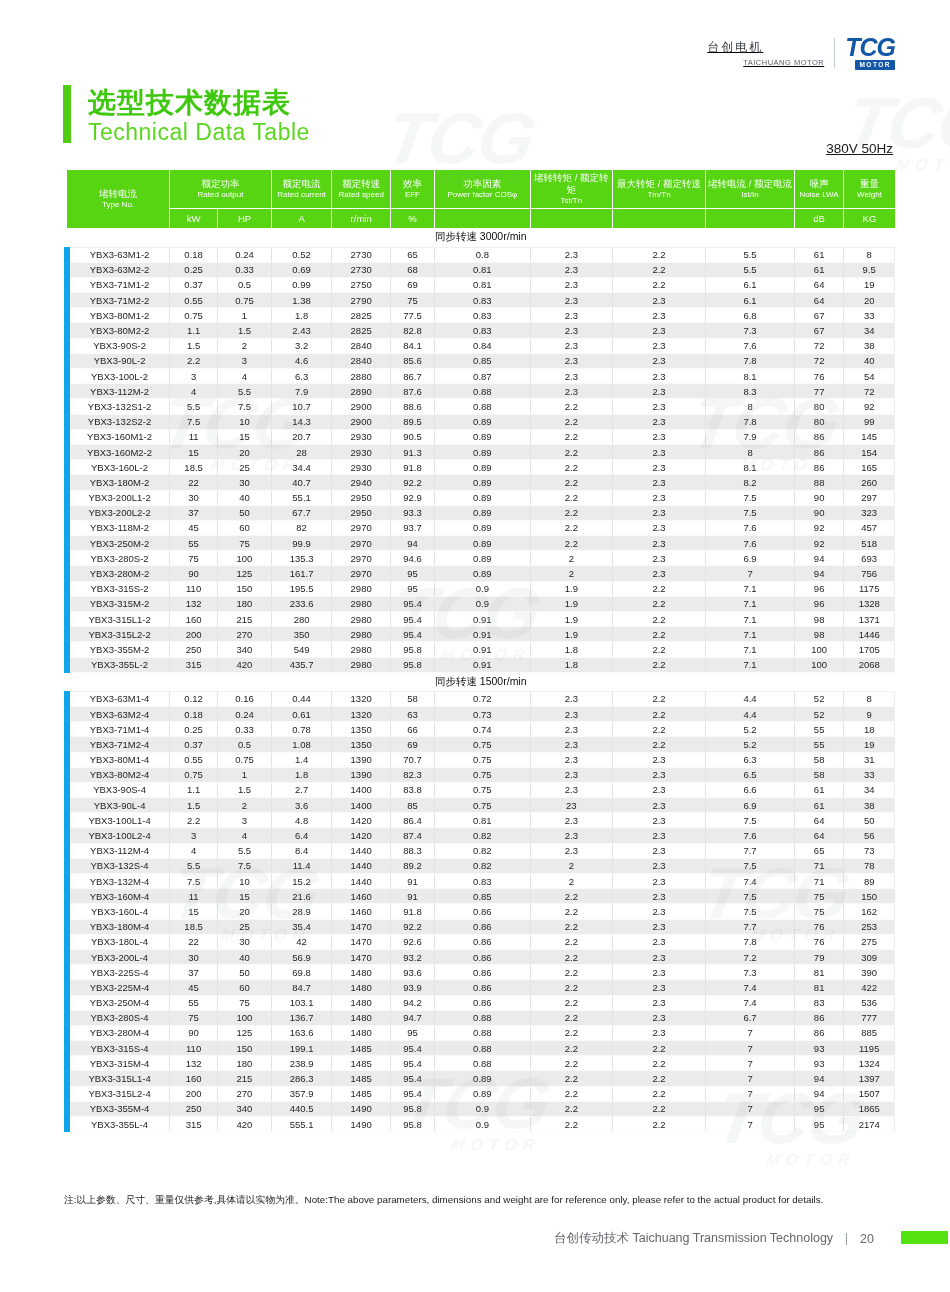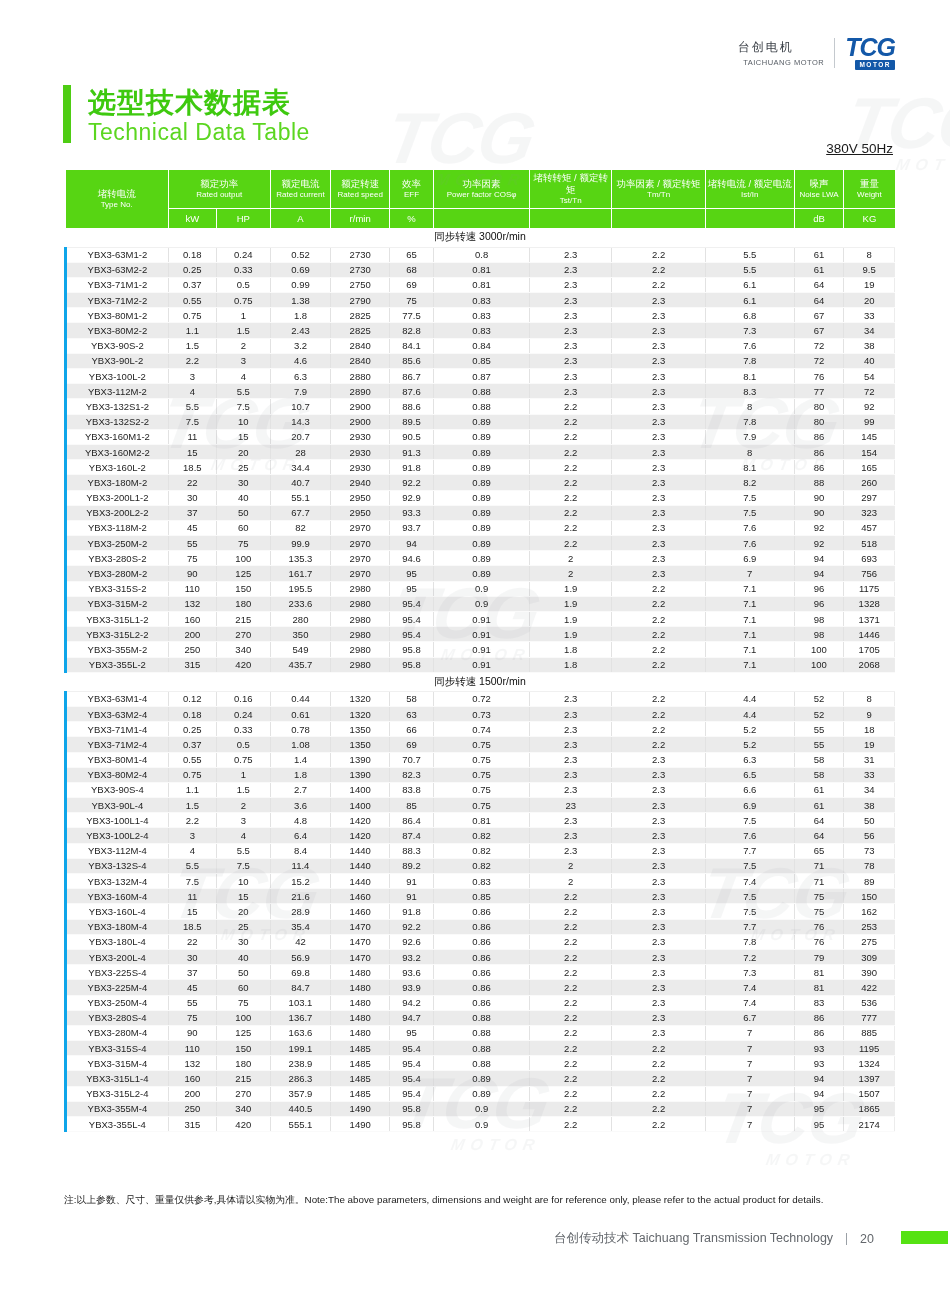--- a/index.html
+++ b/index.html
@@ -13,21 +13,21 @@
   
   .wm-layer { position:absolute; inset:0; pointer-events:none; z-index:5; }
   .wm { position:absolute; font-style:italic; font-weight:900;
         color:#8d959d; opacity:0.08; transform:skewX(-10deg);
         line-height:0.8; text-align:right; }
   .wm .big { font-size:72px; letter-spacing:-2px; display:block; }
   .wm .small { font-size:16px; letter-spacing:6px; display:block; margin-top:6px; }
 
   
   .brand { position:absolute; top:36px; right:55px; display:flex; align-items:center; gap:10px; z-index:2; }
-  .brand-names { text-align:center; }
+  .brand-names { text-align:left;text-decoration:underline; }
   .brand-cn { font-size:12px; color:#3c4148; letter-spacing:2px; }
   .brand-en { font-size:7.5px; color:#565c64; letter-spacing:0.5px; margin-top:2px;margin-left:36px; }
   .brand-divider { width:1px; height:30px; background:#c4c9ce; }
   .tcg { display:flex; flex-direction:column; align-items:flex-end; }
   .tcg-text { font-size:25px; font-weight:900; font-style:italic; color:#1358a8; letter-spacing:-1px; line-height:0.9; }
   .tcg-motor { background:#1358a8; color:#fff; font-size:6.5px; font-weight:bold;
                letter-spacing:1.5px; padding:1.5px 4px; margin-top:1px; border-radius:1px; }
 
   
   .title-bar { position:absolute; left:63px; top:85px; width:8px; height:58px; background:#4ecd13; }
@@ -41,21 +41,21 @@
   thead th { background:#57d513; color:#fff; font-weight:normal; vertical-align:middle; text-align:center; }
   thead tr.main th { height:38px; }
   thead tr.sub th { height:20px; font-size:9.5px; border-top:1px solid #fff; }
   thead th { border-left:1px solid #fff; }
   thead tr.main th:first-child { border-left:none; }
   .hd-cn { display:block; font-size:9.5px; line-height:1.25; }
   .hd-en { display:block; font-size:8px; line-height:1.25; }
   tbody td { text-align:center; font-size:9.5px; color:#1e1e1e; height:15.2px;
              border-left:1px solid #e2e2e2; border-bottom:1px solid #fafafa; padding:0 1px;
              white-space:nowrap; overflow:hidden; }
-  tbody tr td:first-child { border-left:3px solid #0ea5e9; }
+  tbody tr td:first-child { border-left:6px solid #0ea5e9; }
   tbody tr td:last-child { border-right:1px solid #ececec; }
   tbody tr.stripe td { background:#ebebeb; }
   tbody tr.section-row td { background:#fff; font-size:10.5px; color:#0d0d0d; height:19px;
              font-weight:500; border-left:none; border-right:none; border-bottom:1px solid #f0f0f0; }
 
   
   .footnote { position:absolute; left:64px; top:1194px; width:835px; font-size:9.8px; color:#1c1c1c; z-index:6; }
   .footer { position:absolute; top:1230px; right:76px; display:flex; align-items:center; gap:13px;
             font-size:12.5px; color:#63676c; z-index:6; }
   .footer .page-no { color:#63676c; }
@@ -163,21 +163,21 @@
           </th>
           <th>
             <span class="hd-cn">功率因素</span>
             <span class="hd-en">Power factor COSφ</span>
           </th>
           <th>
             <span class="hd-cn">堵转转矩 / 额定转矩</span>
             <span class="hd-en">Tst/Tn</span>
           </th>
           <th>
-            <span class="hd-cn">功率因素 / 额定转矩</span>
+            <span class="hd-cn">最大转矩 / 额定转速</span>
             <span class="hd-en">Tm/Tn</span>
           </th>
           <th>
             <span class="hd-cn">堵转电流 / 额定电流</span>
             <span class="hd-en">Ist/In</span>
           </th>
           <th>
             <span class="hd-cn">噪声</span>
             <span class="hd-en">Noise LWA</span>
           </th>

